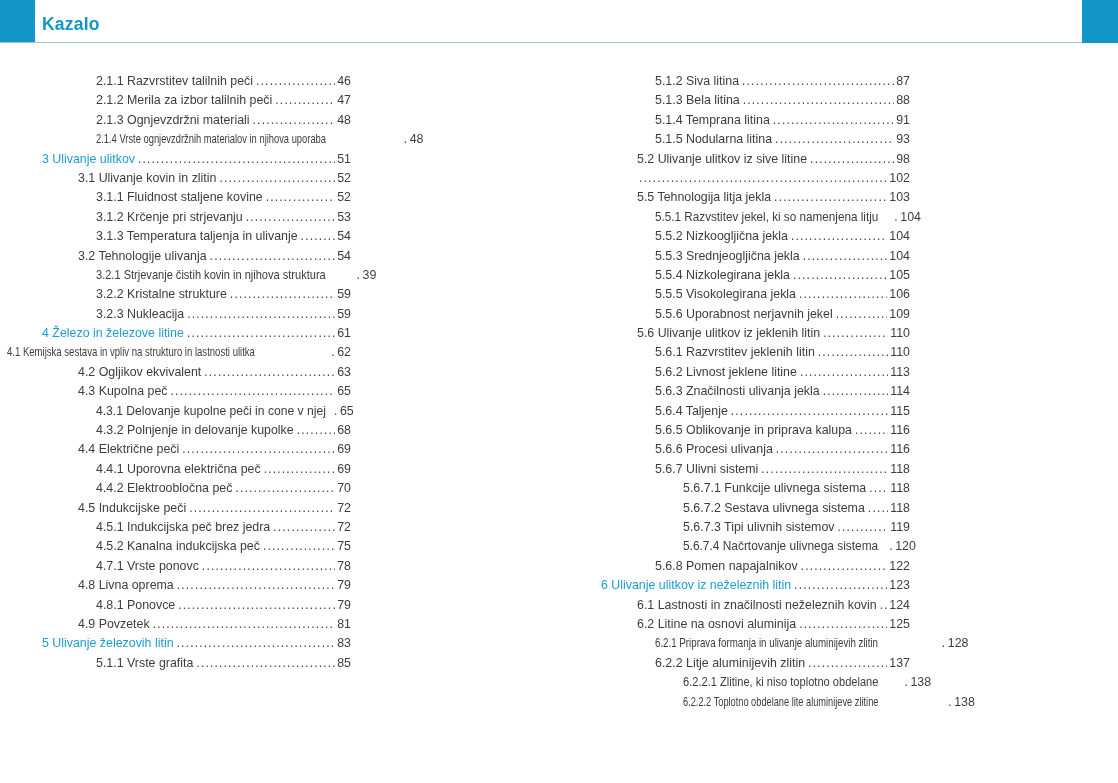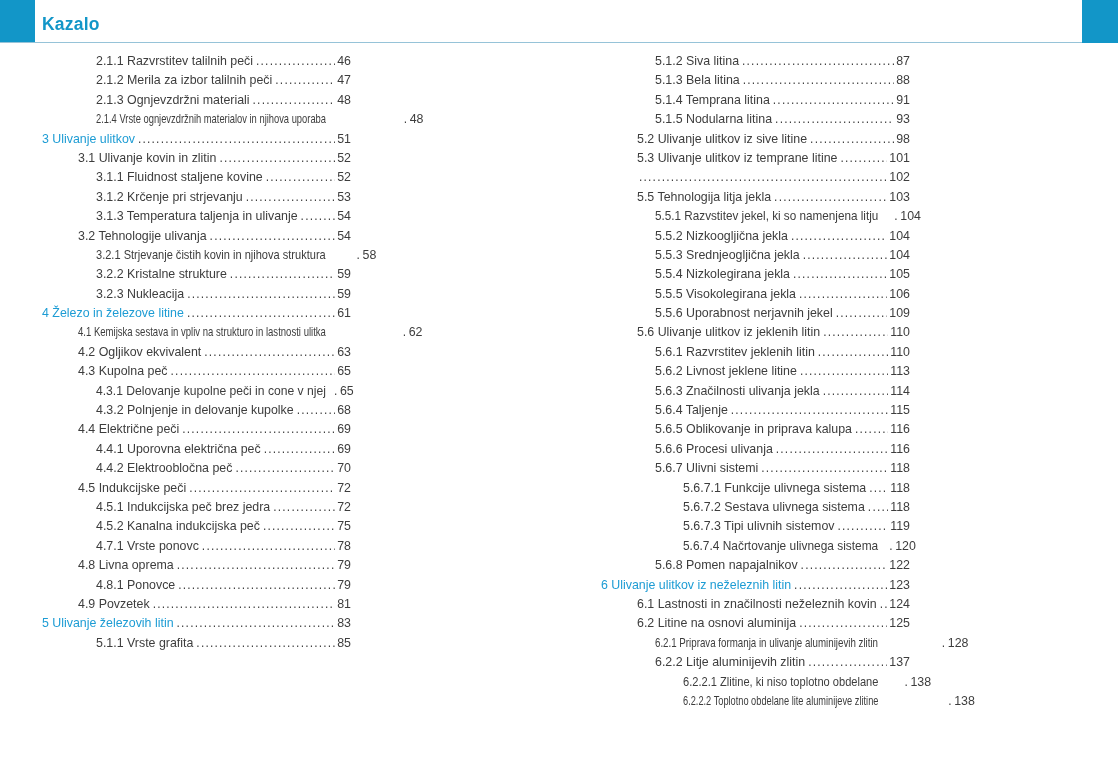--- a/index.html
+++ b/index.html
@@ -45,35 +45,35 @@
     left: 42px;
     top: 14px;
     font-size: 17.5px;
     font-weight: bold;
     color: var(--accent);
     letter-spacing: 0.2px;
   }
   
   .toc-col {
     position: absolute;
-    top: 52px;
+    top: 72px;
     width: 309px;
     color: var(--body-text);
     font-size: 12.4px;
   }
   .toc-col.left  { left: 42px; }
   .toc-col.right { left: 601px; }
   .row {
     display: flex;
     align-items: baseline;
     height: 19.4px;
     line-height: 19.4px;
     white-space: nowrap;
   }
-  .row.lvl2 { padding-left: 36px; }
+  .row.lvl2 { padding-left: 36px; justify-content: flex-end; }
   .row.lvl3 { padding-left: 54px; }
   .row.lvl4 { padding-left: 82px; }
   .row .t {
     flex: 0 0 auto;
     padding-right: 1px;
   }
   .row.chapter .t {
     color: var(--accent-text);
     font-weight: normal;
   }
@@ -150,21 +150,21 @@
         <span class="p">54</span>
       </div>
       <div class="row lvl2">
         <span class="t">3.2 Tehnologije ulivanja</span>
         <span class="leader"></span>
         <span class="p">54</span>
       </div>
       <div class="row lvl3">
         <span class="t" style="transform-origin: left center; transform: scaleX(0.891892); flex: 0 0 231px; overflow: visible;">3.2.1 Strjevanje čistih kovin in njihova struktura</span>
         <span class="leader"></span>
-        <span class="p">58</span>
+        <span class="p">39</span>
       </div>
       <div class="row lvl3">
         <span class="t">3.2.2 Kristalne strukture</span>
         <span class="leader"></span>
         <span class="p">59</span>
       </div>
       <div class="row lvl3">
         <span class="t">3.2.3 Nukleacija</span>
         <span class="leader"></span>
         <span class="p">59</span>
@@ -278,25 +278,20 @@
       </div>
       <div class="row lvl3">
         <span class="t">5.1.5 Nodularna litina</span>
         <span class="leader"></span>
         <span class="p">93</span>
       </div>
       <div class="row lvl2">
         <span class="t">5.2 Ulivanje ulitkov iz sive litine</span>
         <span class="leader"></span>
         <span class="p">98</span>
-      </div>
-      <div class="row lvl2">
-        <span class="t">5.3 Ulivanje ulitkov iz temprane litine</span>
-        <span class="leader"></span>
-        <span class="p">101</span>
       </div>
       <div class="row lvl2">
         <span class="leader"></span>
         <span class="p">102</span>
       </div>
       <div class="row lvl2">
         <span class="t">5.5 Tehnologija litja jekla</span>
         <span class="leader"></span>
         <span class="p">103</span>
       </div>

